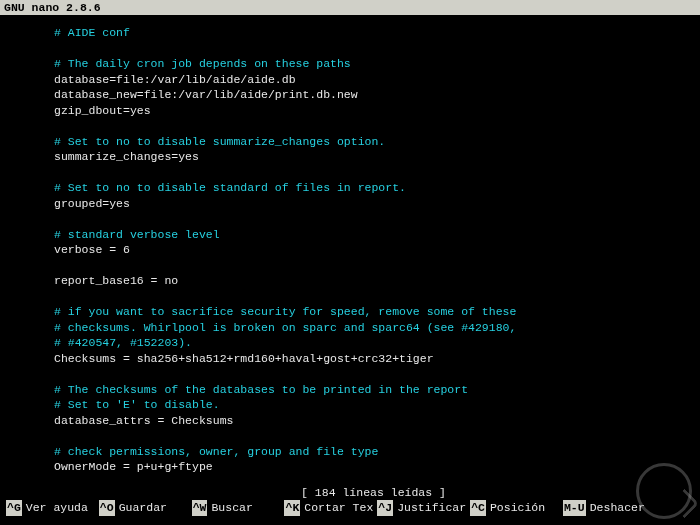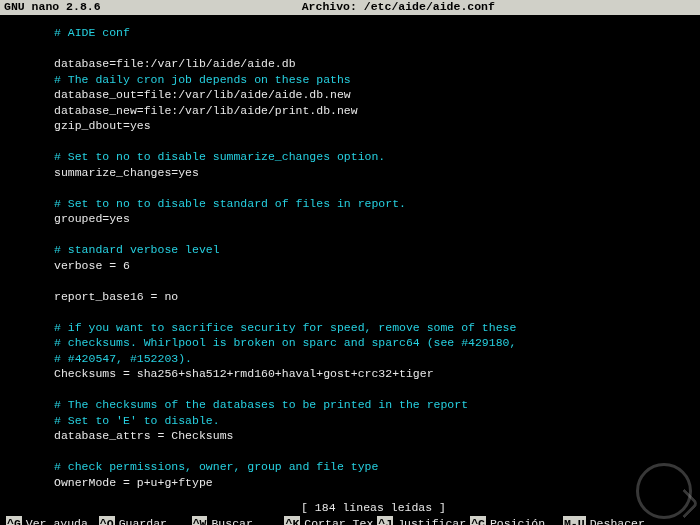--- a/index.html
+++ b/index.html
@@ -17,22 +17,23 @@
     background: #000;
     width: 100%;
     height: 100%;
   }
   .titlebar {
     background: #d0d0c8;
     color: #000;
     display: flex;
     padding: 0 4px;
     height: 15px;
-    align-items: flex-end;
+    align-items: flex-start;
     font-weight: bold;
+    flex-direction: column;
   }
   .titlebar .left { flex: 0 0 auto; }
   .titlebar .center { flex: 1; text-align: center; }
   .content {
     padding: 10px 6px;
     color: #e8e8e8;
     margin-left: 48px;
   }
   .line { white-space: pre; min-height: 15.5px; }
   .cyan { color: #26d0e0; }
@@ -95,23 +96,22 @@
 <div class="term">
 
   <div class="titlebar">
     <span class="left">GNU nano 2.8.6</span>
     <span class="center">Archivo: /etc/aide/aide.conf</span>
   </div>
 
   <div class="content" id="content-lines">
       <div class="line cyan"># AIDE conf</div>
       <div class="line white"></div>
+      <div class="line cyan"># The daily cron job depends on these paths</div>
       <div class="line white">database=file:/var/lib/aide/aide.db</div>
-      <div class="line cyan"># The daily cron job depends on these paths</div>
-      <div class="line white">database_out=file:/var/lib/aide/aide.db.new</div>
       <div class="line white">database_new=file:/var/lib/aide/print.db.new</div>
       <div class="line white">gzip_dbout=yes</div>
       <div class="line white"></div>
       <div class="line cyan"># Set to no to disable summarize_changes option.</div>
       <div class="line white">summarize_changes=yes</div>
       <div class="line white"></div>
       <div class="line cyan"># Set to no to disable standard of files in report.</div>
       <div class="line white">grouped=yes</div>
       <div class="line white"></div>
       <div class="line cyan"># standard verbose level</div>

